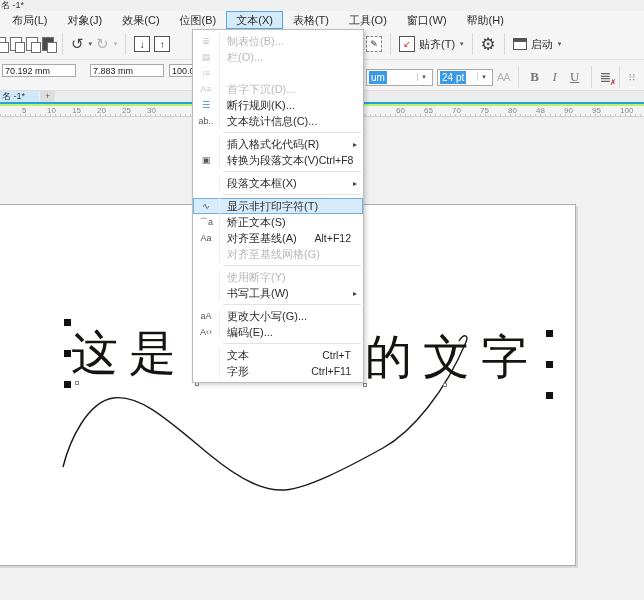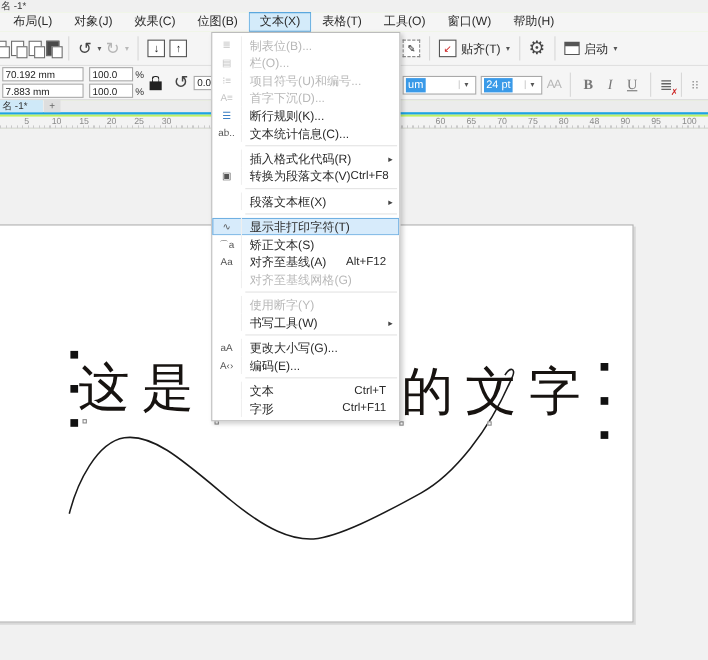--- a/index.html
+++ b/index.html
@@ -35,21 +35,21 @@
     justify-content:center; font-size:10px; color:#222; background:#fff; }
   .box-icon.dashed { border:1px dashed #8a8a8a; font-size:9px; }
   .win-icon { width:14px; height:12px; border:1px solid #555; border-top:4px solid #555; background:#fff; }
   .tblabel { font-size:11px; color:#2b2b2b; }
   .red { color:#cc2222; }
 
   
   .propbar { position:absolute; left:0; top:60px; width:644px; height:31px;
     background:#f5f5f5; border-bottom:1px solid #dedede; }
   .pb-left { position:absolute; left:2px; top:1px; display:flex; align-items:center; gap:5px; }
-  .stack { display:flex; flex-direction:column; gap:2px; }
+  .stack { display:flex; gap:14px; }
   .pb-input { width:74px; height:13px; border:1px solid #a9a9a9; background:#fff;
     font-size:9px; color:#222; padding:0 2px; font-family:"Liberation Sans",sans-serif; }
   .pb-input.small { width:40px; }
   .pb-input.tiny { width:30px; }
   .pctrow { display:flex; align-items:center; gap:2px; }
   .pct { font-size:9px; color:#333; }
   .lock { position:relative; width:11px; height:8px; background:#222; margin-top:6px; }
   .lock:before { content:""; position:absolute; left:2px; top:-5px; width:5px; height:5px;
     border:1.5px solid #222; border-bottom:none; border-radius:3px 3px 0 0; }
   .pb-right { position:absolute; left:366px; top:6px; display:flex; align-items:center; gap:4px; }
@@ -251,21 +251,20 @@
       <div class="mp-row dis">
         <span class="ic">≣</span>
         <span class="lbl">制表位(B)...</span>
       </div>
       <div class="mp-row dis">
         <span class="ic">▤</span>
         <span class="lbl">栏(O)...</span>
       </div>
       <div class="mp-row dis">
         <span class="ic">⁝≡</span>
-        <span class="lbl">项目符号(U)和编号...</span>
       </div>
       <div class="mp-row dis">
         <span class="ic">A≡</span>
         <span class="lbl">首字下沉(D)...</span>
       </div>
       <div class="mp-row">
         <span class="ic blue">☰</span>
         <span class="lbl">断行规则(K)...</span>
       </div>
       <div class="mp-row">

